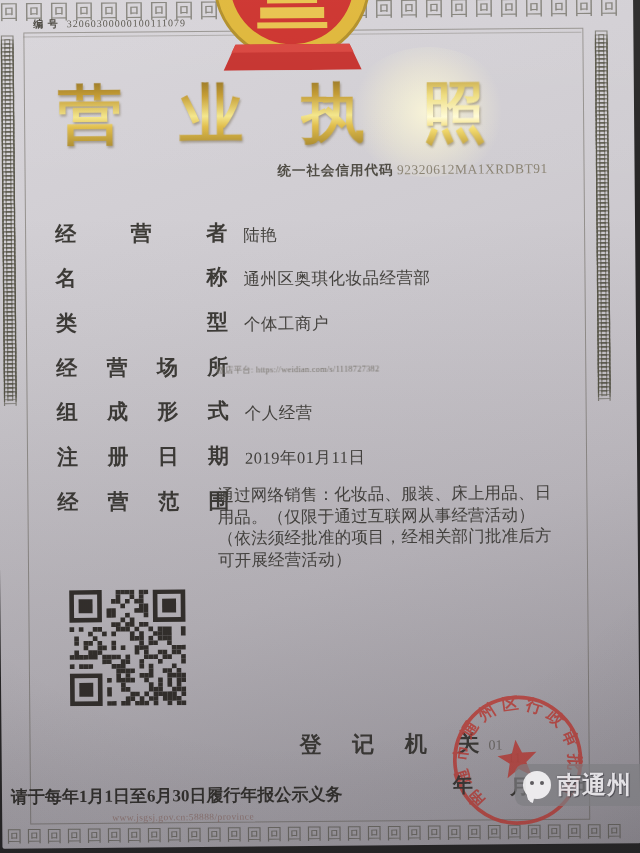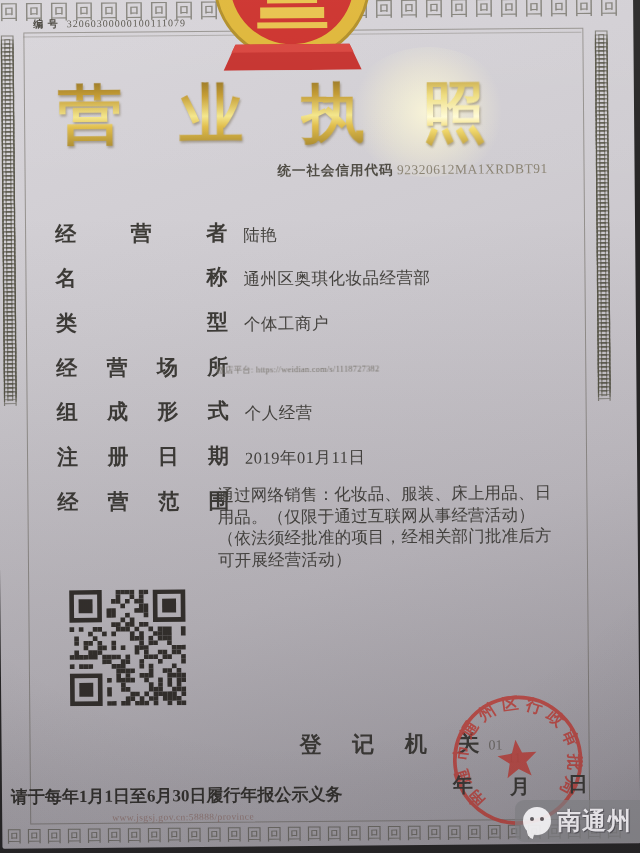--- a/index.html
+++ b/index.html
@@ -56,21 +56,21 @@
   .y-y{left:451px;top:777px;} .y-m{left:508px;top:779px;} .y-d{left:566px;top:777px;}
   .seal{position:absolute;left:447px;top:697px;opacity:.88;transform:rotate(-6deg);}
   
   .annual{position:absolute;left:9px;top:787px;font-size:17px;font-weight:600;color:#34322e;white-space:nowrap;}
   .report-url{position:absolute;left:110px;top:815px;font-size:9.5px;color:rgba(142,100,90,.62);letter-spacing:.4px;}
   
   .vignette{position:absolute;inset:0;pointer-events:none;z-index:50;
             background:radial-gradient(130% 95% at 45% 35%,rgba(0,0,0,0) 55%,rgba(38,36,42,.16) 100%),
                        linear-gradient(to bottom,rgba(255,255,255,.05) 0%,rgba(255,255,255,0) 25%,rgba(34,32,38,.18) 92%);}
   
-  .watermark{position:absolute;right:0;top:800px;z-index:60;display:flex;align-items:center;gap:6px;
+  .watermark{position:absolute;right:0;top:764px;z-index:60;display:flex;align-items:center;gap:6px;
              background:rgba(126,125,129,.75);border-radius:9px 0 0 9px;padding:5px 8px 5px 8px;opacity:.92;}
   .bubble{width:28px;height:28px;background:#f4f3f5;border-radius:50%;position:relative;flex:0 0 auto;}
   .bubble:after{content:"";position:absolute;left:3px;bottom:-3px;width:8px;height:8px;background:#f4f3f5;
                 border-radius:0 0 0 8px;transform:rotate(15deg);}
   .bubble .e1,.bubble .e2{position:absolute;top:10px;width:4px;height:4px;border-radius:50%;background:#5a585c;}
   .bubble .e1{left:7px;} .bubble .e2{left:17px;}
   .wm-text{font-family:"Liberation Sans","DejaVu Sans",sans-serif;font-size:24px;font-weight:bold;
            color:#ebe9ed;text-shadow:0 0 2px #55535a,1px 1px 0 #4b494f;letter-spacing:1px;}
 </style>
 </head>

